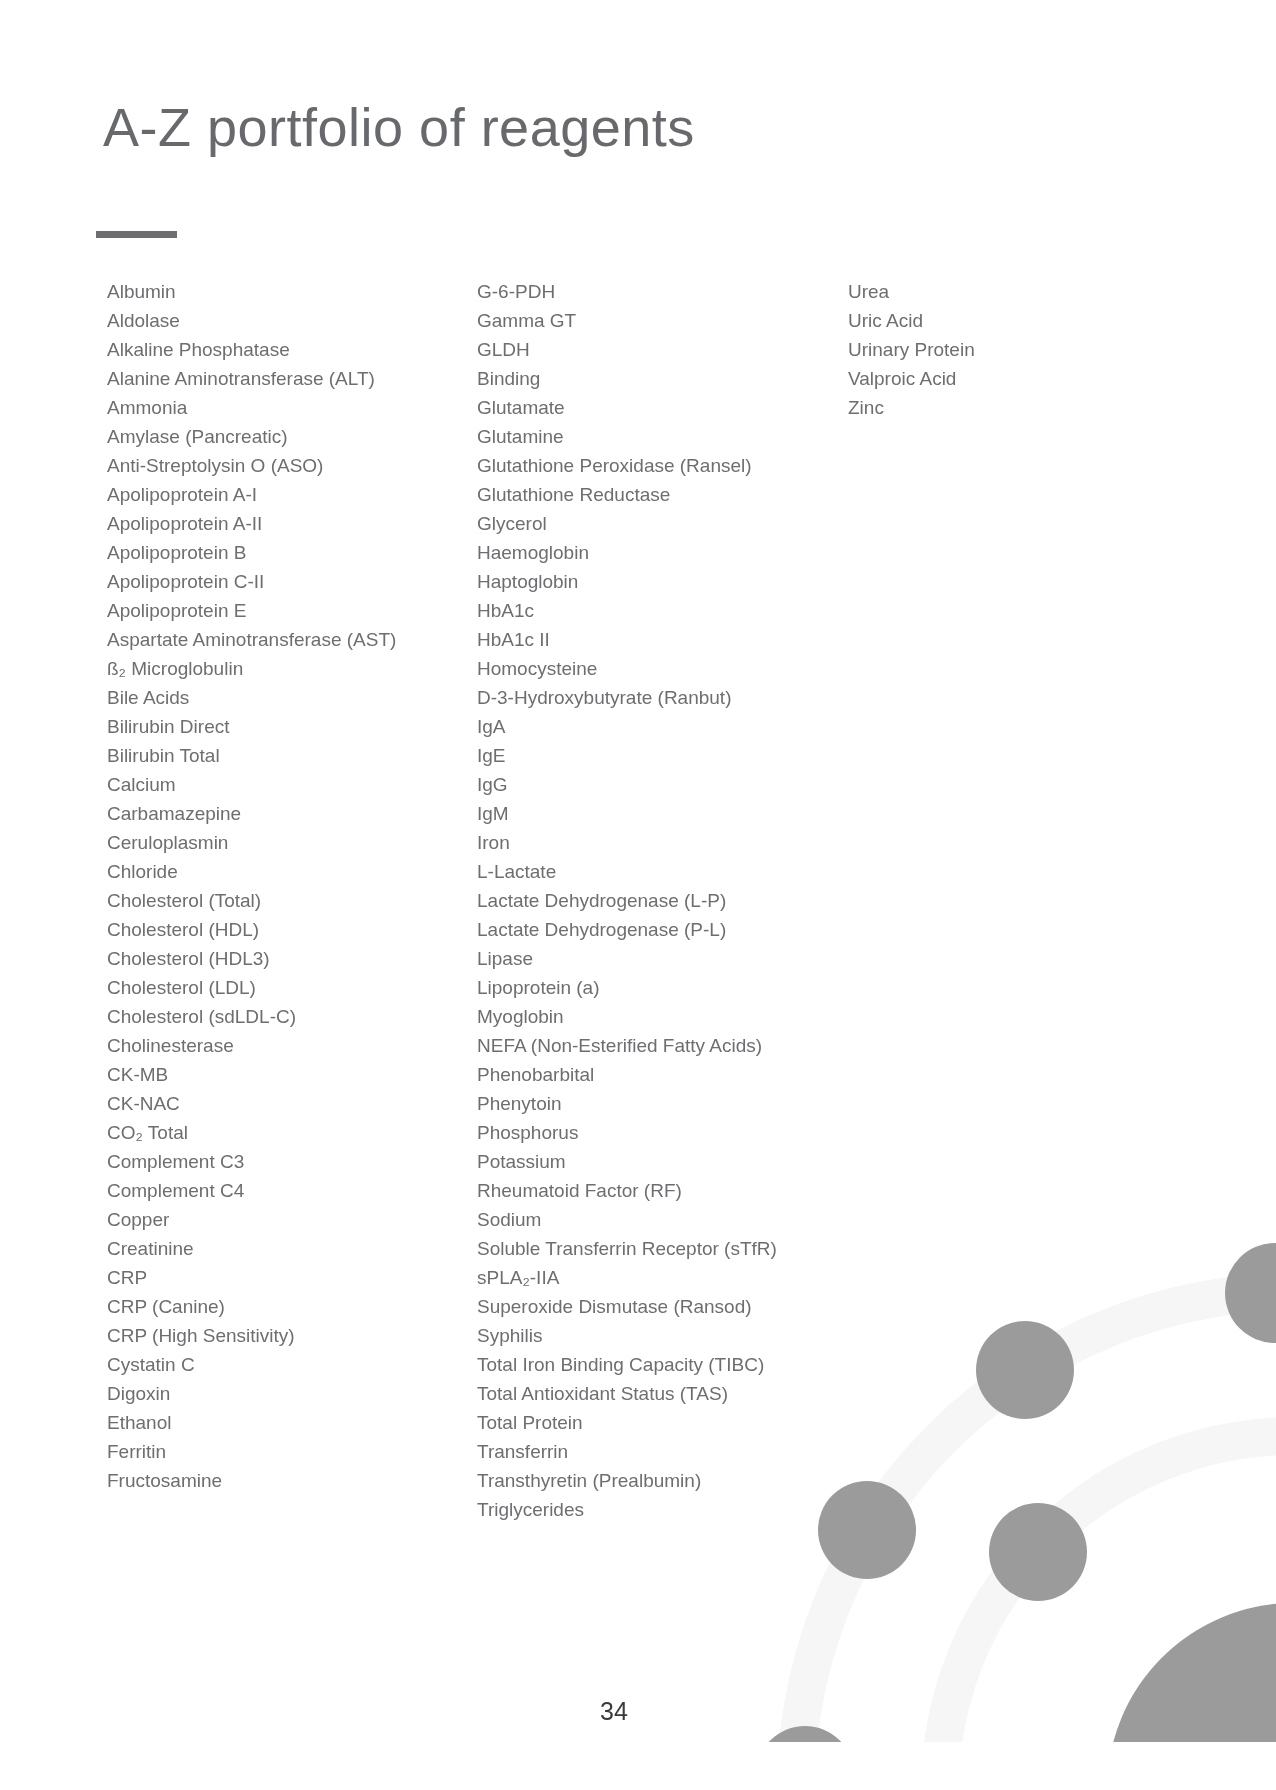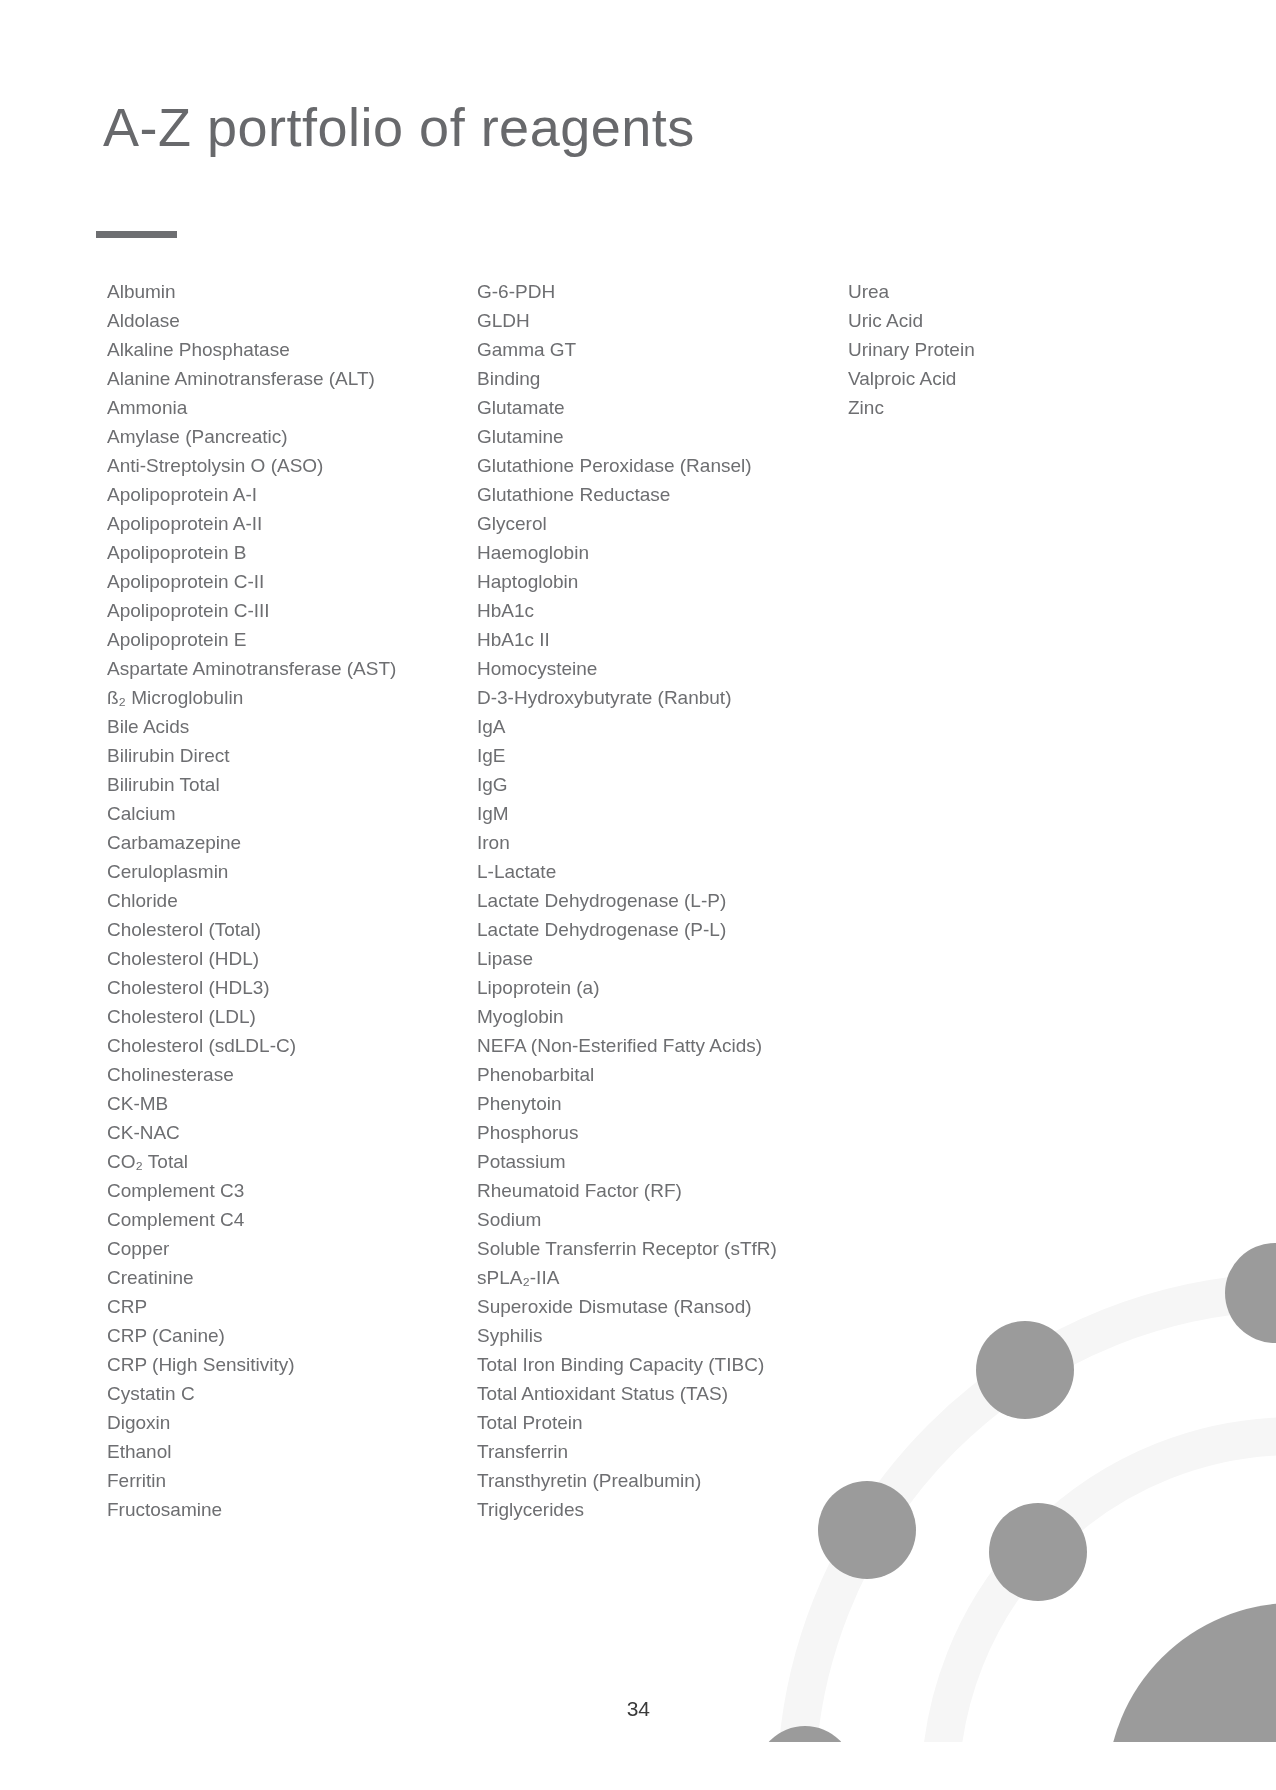--- a/index.html
+++ b/index.html
@@ -61,22 +61,22 @@
     font-size: 19px;
     line-height: 29px;
     color: var(--text-gray, #6d6e71);
     white-space: nowrap;
   }
   .page-number {
     position: absolute;
     left: 600px;
     top: 1697px;
     width: 50px;
-    text-align: right;
-    font-size: 21px;
+    text-align: left;
+    font-size: 25px;
     color: var(--pagenum-gray, #3a3a3a);
   }
 </style>
 </head>
 <body>
 
 <div class="page">
 
   <svg class="decoration" width="1276" height="1790" viewBox="0 0 1276 1790" xmlns="http://www.w3.org/2000/svg">
     <circle cx="1294" cy="1790" r="498" fill="none" stroke-width="38" stroke="#f6f6f6"></circle>
@@ -100,21 +100,20 @@
           <div class="reagent-item">Aldolase</div>
           <div class="reagent-item">Alkaline Phosphatase</div>
           <div class="reagent-item">Alanine Aminotransferase (ALT)</div>
           <div class="reagent-item">Ammonia</div>
           <div class="reagent-item">Amylase (Pancreatic)</div>
           <div class="reagent-item">Anti-Streptolysin O (ASO)</div>
           <div class="reagent-item">Apolipoprotein A-I</div>
           <div class="reagent-item">Apolipoprotein A-II</div>
           <div class="reagent-item">Apolipoprotein B</div>
           <div class="reagent-item">Apolipoprotein C-II</div>
-          <div class="reagent-item">Apolipoprotein C-III</div>
           <div class="reagent-item">Apolipoprotein E</div>
           <div class="reagent-item">Aspartate Aminotransferase (AST)</div>
           <div class="reagent-item">ß₂ Microglobulin</div>
           <div class="reagent-item">Bile Acids</div>
           <div class="reagent-item">Bilirubin Direct</div>
           <div class="reagent-item">Bilirubin Total</div>
           <div class="reagent-item">Calcium</div>
           <div class="reagent-item">Carbamazepine</div>
           <div class="reagent-item">Ceruloplasmin</div>
           <div class="reagent-item">Chloride</div>
@@ -135,22 +134,22 @@
           <div class="reagent-item">CRP (Canine)</div>
           <div class="reagent-item">CRP (High Sensitivity)</div>
           <div class="reagent-item">Cystatin C</div>
           <div class="reagent-item">Digoxin</div>
           <div class="reagent-item">Ethanol</div>
           <div class="reagent-item">Ferritin</div>
           <div class="reagent-item">Fructosamine</div>
         </div>
       <div class="reagent-column col-2">
           <div class="reagent-item">G-6-PDH</div>
+          <div class="reagent-item">Gamma GT</div>
           <div class="reagent-item">GLDH</div>
-          <div class="reagent-item">Gamma GT</div>
           <div class="reagent-item">Binding</div>
           <div class="reagent-item">Glutamate</div>
           <div class="reagent-item">Glutamine</div>
           <div class="reagent-item">Glutathione Peroxidase (Ransel)</div>
           <div class="reagent-item">Glutathione Reductase</div>
           <div class="reagent-item">Glycerol</div>
           <div class="reagent-item">Haemoglobin</div>
           <div class="reagent-item">Haptoglobin</div>
           <div class="reagent-item">HbA1c</div>
           <div class="reagent-item">HbA1c II</div>

